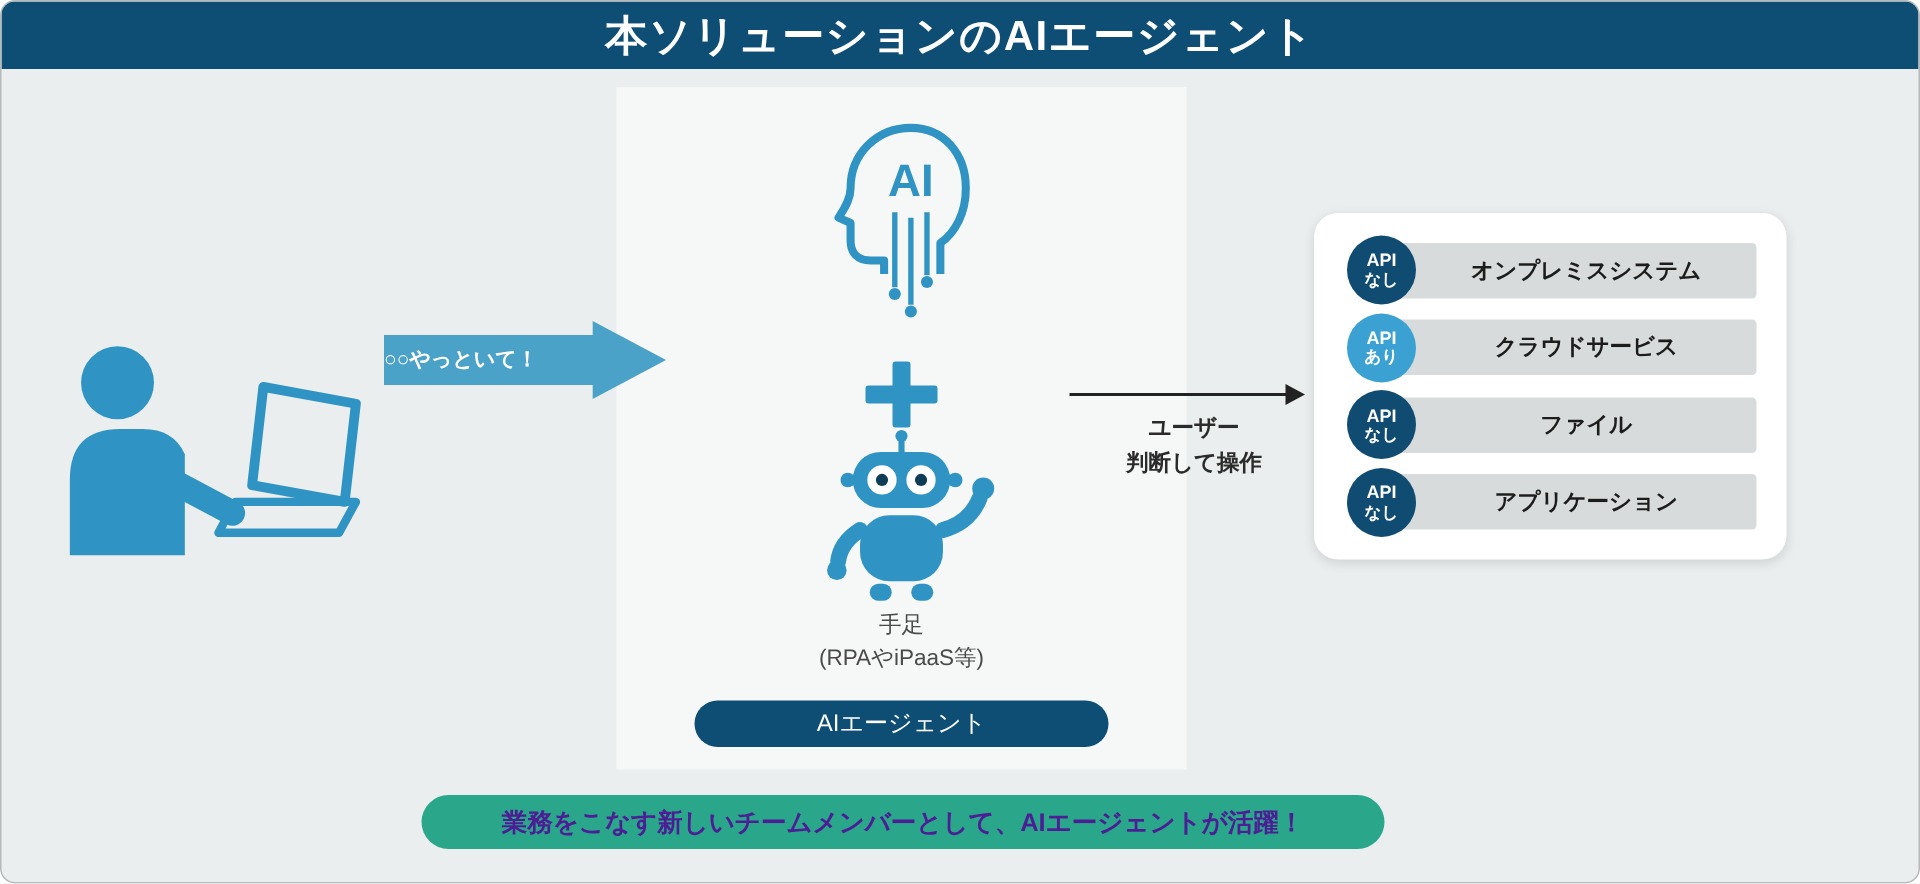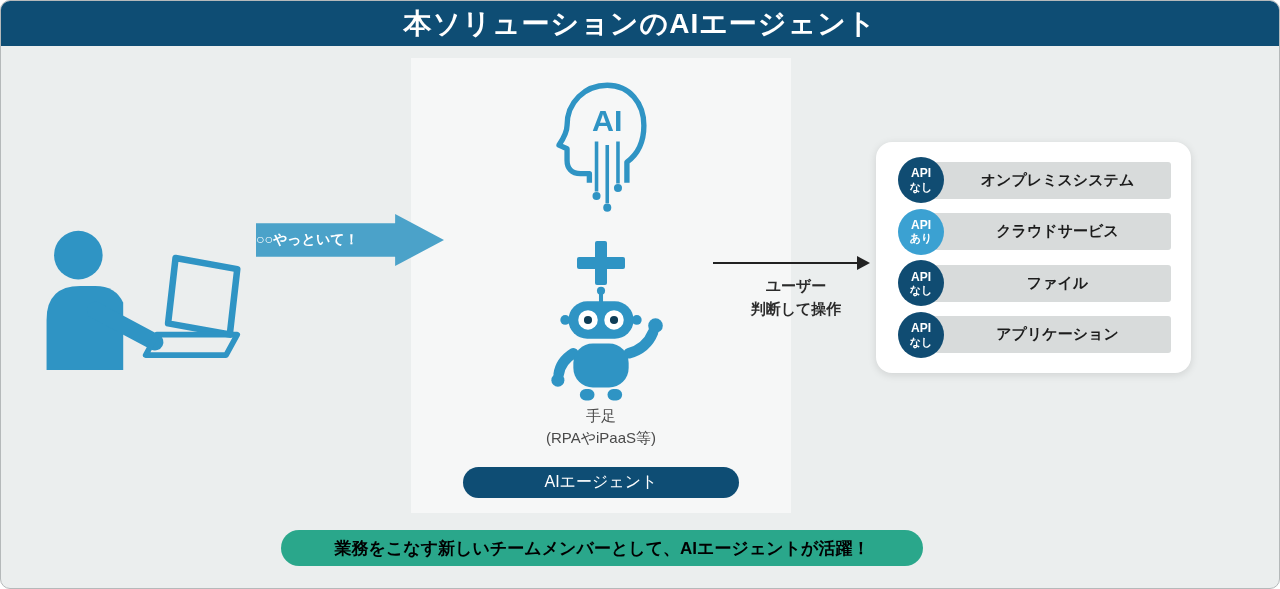--- a/index.html
+++ b/index.html
@@ -65,21 +65,21 @@
          color:#fff;font-weight:bold;line-height:1.1;flex:0 0 46px;}
   .badge span:first-child{font-size:12px;}
   .badge span:last-child{font-size:11px;}
   .bar{flex:1;height:37px;margin-left:-22px;padding-left:22px;background:var(--bar-gray);
        border-radius:3px;display:flex;align-items:center;justify-content:center;
        font-size:15px;font-weight:600;color:#1c1c1c;}
 
   
   .banner{position:absolute;left:280px;top:529px;width:642px;height:36px;background:var(--teal);
           border-radius:18px;display:flex;align-items:center;justify-content:center;
-          color:#000000;font-size:17px;font-weight:700;}
+          color:#4c1d95;font-size:17px;font-weight:700;}
 </style>
 </head>
 <body>
 
 <div class="page">
 
   <header class="titlebar">
     <h1>本ソリューションのAIエージェント</h1>
   </header>
 

